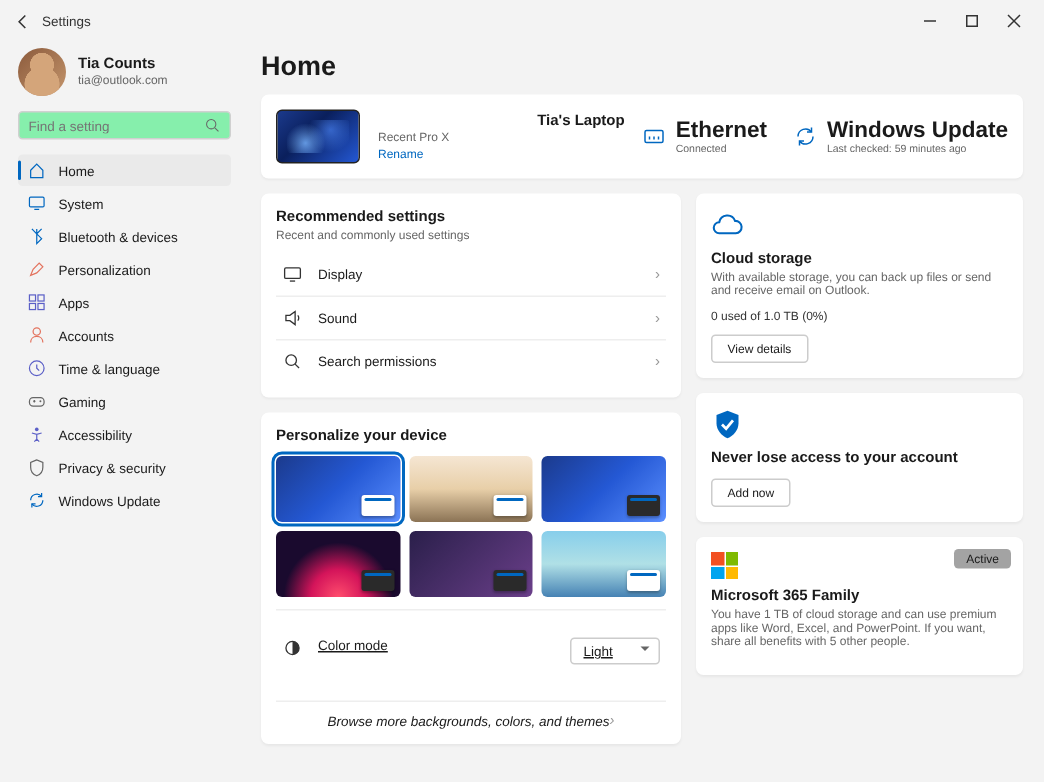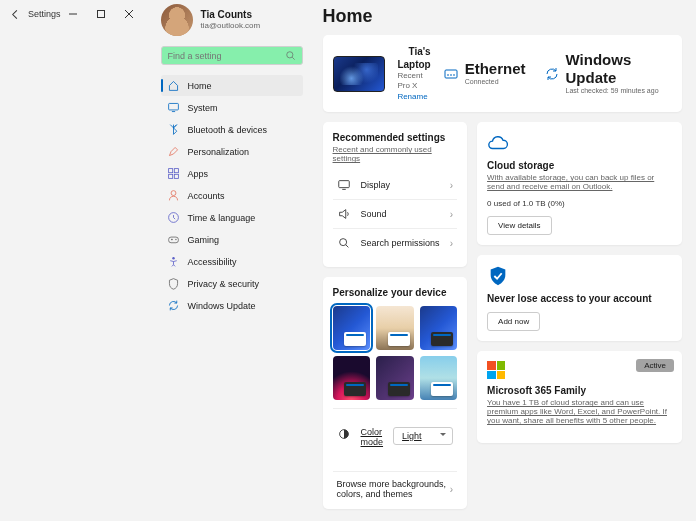--- a/index.html
+++ b/index.html
@@ -1,17 +1,17 @@
 <!DOCTYPE html>
 <html><head>
 <meta charset="utf-8">
 <style>
 * { margin: 0; padding: 0; box-sizing: border-box; font-family: 'Segoe UI', -apple-system, sans-serif; }
 body { background: #f3f3f3; width: 696px; height: 521px; overflow: hidden; font-size: 10px; color: #1a1a1a; }
-.window { display: flex; flex-direction: row; height: 100%; }
+.window { display: flex; flex-direction: column; height: 100%; }
 .titlebar { display: flex; align-items: center; justify-content: space-between; height: 28px; padding: 0 8px; }
 .titlebar-left { display: flex; align-items: center; gap: 6px; }
 .titlebar-back { width: 14px; height: 14px; display: flex; align-items: center; justify-content: center; cursor: pointer; }
 .titlebar-title { font-size: 9px; color: #333; }
 .window-controls { display: flex; gap: 4px; }
 .win-btn { width: 24px; height: 20px; display: flex; align-items: center; justify-content: center; cursor: pointer; }
 .body { display: flex; flex: 1; overflow: hidden; }
 .sidebar { width: 160px; padding: 4px 6px 6px 12px; display: flex; flex-direction: column; gap: 4px; }
 .profile { display: flex; align-items: center; gap: 8px; margin-bottom: 6px; }
 .avatar { width: 32px; height: 32px; border-radius: 50%; background: linear-gradient(135deg,#8b5a3c,#c4956c); position: relative; overflow: hidden; }
@@ -40,42 +40,42 @@
 .status-item { display: flex; align-items: center; gap: 6px; }
 .status-icon { width: 16px; height: 16px; display:flex; align-items:center; justify-content:center; }
 .status-text { display:flex; flex-direction:column; line-height:1.2; }
 .status-title { font-size: 15px; font-weight: 600; }
 .status-sub { font-size: 7px; color: #666; }
 .columns { display: flex; gap: 10px; }
 .col-left { flex: 1; display: flex; flex-direction: column; gap: 10px; }
 .col-right { width: 218px; display: flex; flex-direction: column; gap: 10px; }
 .card { background: #fff; border-radius: 5px; padding: 10px; box-shadow: 0 1px 2px rgba(0,0,0,.05); }
 .card-title { font-size: 10px; font-weight: 600; margin-bottom: 2px; }
-.card-sub { font-size: 8px; color: #666; margin-bottom: 8px; text-decoration: underline; }
+.card-sub { font-size: 8px; color: #666; margin-bottom: 8px; }
 .setting-row { display: flex; align-items: center; gap: 10px; padding: 7px 4px; border-top: 1px solid #eee; cursor: pointer; }
 .setting-row:first-of-type { border-top: none; }
 .setting-icon { width: 14px; height: 14px; display:flex; align-items:center; justify-content:center; }
 .setting-label { flex: 1; font-size: 9px; }
 .chevron { color: #999; }
 .themes { display: grid; grid-template-columns: repeat(3, 1fr); gap: 6px; margin: 8px 0; }
 .theme { height: 44px; border-radius: 4px; position: relative; cursor: pointer; }
 .theme.selected { outline: 2px solid #0067c0; outline-offset: 1px; }
 .theme-window { position: absolute; right: 4px; bottom: 4px; width: 22px; height: 14px; background: #fff; border-radius: 2px; box-shadow: 0 1px 2px rgba(0,0,0,.3); }
 .theme-window::before { content:''; position:absolute; top:2px; left:2px; right:2px; height:2px; background:#0067c0; border-radius:1px; }
 .theme-window.dark { background: #2a2a2a; }
 .t1 { background: linear-gradient(135deg,#1b3a8c,#2458d4,#5b8fff); }
 .t2 { background: linear-gradient(180deg,#f5e6d3,#e8cfa8,#8b7355); }
 .t3 { background: linear-gradient(135deg,#1b3a8c,#2458d4,#5b8fff); }
 .t4 { background: radial-gradient(circle at 50% 100%,#ff4d6d,#d4145a 30%,#1a0a2e 60%); }
 .t5 { background: linear-gradient(135deg,#2a1f4a,#4a2f6a,#6b3f8a); }
 .t6 { background: linear-gradient(180deg,#87ceeb,#b0e0e6,#4682b4); }
 .color-mode-row { display:flex; align-items:flex-start; gap:10px; padding: 18px 4px; border-top:1px solid #eee;text-decoration:underline; }
 .select { border: 1px solid #ccc; border-radius: 3px; padding: 3px 18px 3px 8px; font-size: 9px; background: #fff; position: relative; cursor:pointer; min-width:60px; }
 .select::after { content:''; position:absolute; right:6px; top:50%; transform:translateY(-50%); border:3px solid transparent; border-top-color:#666; }
-.browse-row { display:flex; align-items:center; justify-content:space-between; padding:7px 4px 0 4px; border-top:1px solid #eee; cursor:pointer; margin-top:6px; }
+.browse-row { display:flex; align-items:center; justify-content:center; padding:7px 4px 0 4px; border-top:1px solid #eee; cursor:pointer; margin-top:6px;font-style:italic; }
 .browse-label { font-size:9px; }
 .cloud-icon { width: 22px; height: 22px; margin-bottom: 6px; }
 .storage-text { font-size:8px; color:#333; margin: 6px 0 8px 0; }
 .btn { display:inline-block; border:1px solid #ccc; border-radius:3px; padding:4px 10px; font-size:8px; background:#fff; cursor:pointer; }
 .shield-icon { width: 22px; height: 22px; margin-bottom: 6px; }
 .badge { position:absolute; top:8px; right:8px; background:#a3a3a3; border-radius:3px; padding:2px 8px; font-size:8px; }
 .m365-card { position: relative; }
 .m365-logo { width: 18px; height: 18px; margin-bottom: 6px; display:grid; grid-template-columns:1fr 1fr; grid-template-rows:1fr 1fr; gap:1px; }
 .m365-logo span:nth-child(1){background:#f25022;} .m365-logo span:nth-child(2){background:#7fba00;} .m365-logo span:nth-child(3){background:#00a4ef;} .m365-logo span:nth-child(4){background:#ffb900;}
 svg { display:block; }

